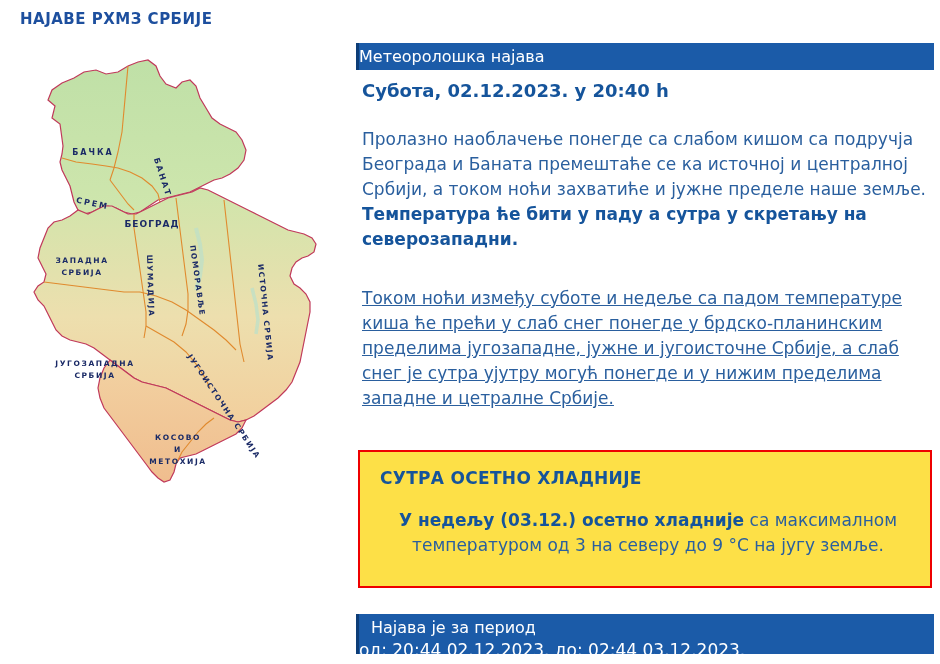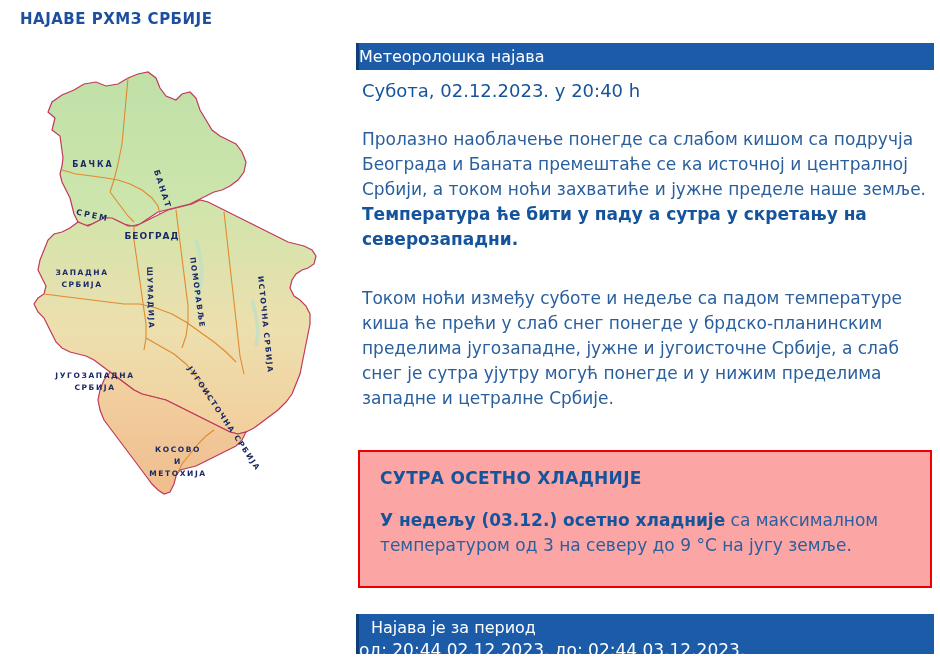--- a/index.html
+++ b/index.html
@@ -24,21 +24,21 @@
     font-weight: bold;
     letter-spacing: 0.5px;
     color: #1d4f9e;
     margin-top: 6px;
   }
 
   
   .map-panel {
     position: absolute;
     left: 0px;
-    top: 40px;
+    top: 28px;
     width: 350px;
     height: 500px;
   }
   .map-svg { display: block; }
   .map-label {
     fill: #1a2a66;
     font-family: "DejaVu Sans", "Liberation Sans", sans-serif;
     font-weight: bold;
     font-size: 8px;
     letter-spacing: 2.0px;
@@ -74,47 +74,48 @@
     line-height: 27px;
     box-sizing: border-box;
     border-left: 3px solid #0d3d77;
   }
 
   .date-line {
     position: absolute;
     left: 6px;
     top: 80px;
     font-size: 18px;
-    font-weight: normal;
+    font-weight: bold;
     color: #15549b;
   }
 
   .para {
     position: absolute;
     left: 6px;
     width: 572px;
     font-size: 17px;
     line-height: 25px;
     color: #2a5f9e;
   }
   .para b { color: #15549b; font-weight: bold; }
 
   #para-1 { top: 127px; }
-  #para-2 { top: 286px; }
+  #para-2 { top: 286px; text-decoration: underline; }
 
   
   .alert-box {
     position: absolute;
     left: 2px;
     top: 450px;
     width: 574px;
     height: 138px;
     border: 2px solid #ee0000;
     box-sizing: border-box;
-    background: #fca5a5;
+    background: #fde047;
+    text-align: center;
   }
   .alert-title {
     position: absolute;
     left: 20px;
     top: 16px;
     font-size: 17px;
     font-weight: bold;
     color: #15549b;
     letter-spacing: 0.3px;
   }

